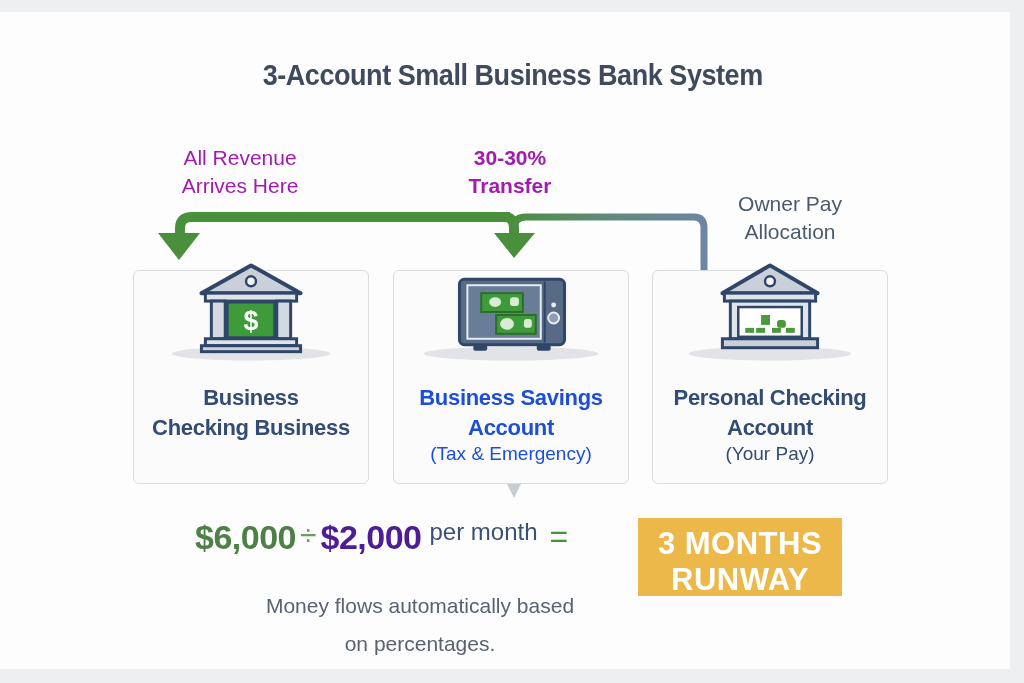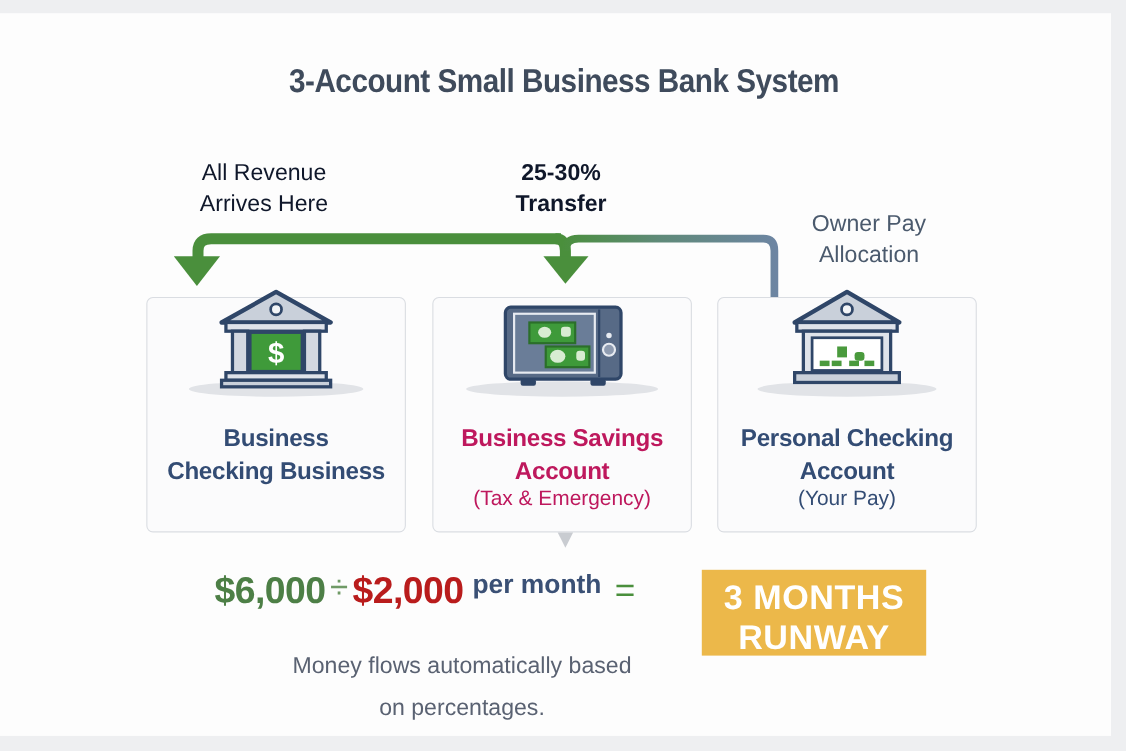--- a/index.html
+++ b/index.html
@@ -11,52 +11,52 @@
     }
     .title {
       position: absolute; left: 0; width: 1024px; top: 58px; text-align: center;
       font-size: 30px; font-weight: bold; color: #3f4b5c; letter-spacing: -0.5px;
       font-family: "Liberation Sans Narrow", "Liberation Sans", sans-serif;
       transform: scaleX(0.9); transform-origin: 519px 0;
     }
     .flow-label {
       position: absolute; text-align: center; font-size: 21px; line-height: 28px;
     }
-    .green { color: #0f172a; text-align: center; }
+    .green { color: #a21caf; text-align: center; }
     .slate { color: #4b5a6d; }
     .arrows { position: absolute; left: 0; top: 0; width: 1024px; height: 683px; pointer-events: none; }
     .card {
       position: absolute; top: 270px; height: 214px; background: #fbfbfc;
       border: 1.5px solid #dadde2; border-radius: 6px;
     }
     .card .icon { position: absolute; left: 0; top: -14px; width: 100%; height: 110px; }
     .card .name {
       position: absolute; left: 0; width: 100%; top: 112px; text-align: center;
       font-size: 22px; font-weight: bold; line-height: 30px; letter-spacing: -0.3px;
     }
     .card .sub {
       position: absolute; left: 0; width: 100%; top: 171px; text-align: center;
       font-size: 19px; line-height: 24px;
     }
     .navy { color: #334c74; }
-    .savings-green { color: #be185d; }
+    .savings-green { color: #1d4ed8; }
     .pointer {
       position: absolute; left: 507px; top: 484px; width: 0; height: 0;
       border-left: 7px solid transparent; border-right: 7px solid transparent;
       border-top: 14px solid #c9ccd1;
     }
     .equation {
       position: absolute; top: 518px; left: 195px; height: 40px; display: flex; align-items: flex-start;
       white-space: nowrap;
     }
     .eq-big { font-size: 34px; font-weight: bold; letter-spacing: -0.5px; }
     .eq-amount1 { color: #4d7f46; }
     .eq-div { color: #6f9a66; font-size: 30px; margin: 0 4px; }
-    .eq-amount2 { color: #b91c1c; }
-    .eq-per { font-size: 24px; font-weight: bold; color: #3a5075; margin-left: 8px; }
+    .eq-amount2 { color: #4c1d95; }
+    .eq-per { font-size: 24px; font-weight: normal; color: #3a5075; margin-left: 8px; }
     .eq-eq { font-size: 32px; color: #4a8f3c; margin-left: 12px; }
     .runway {
       position: absolute; left: 638px; top: 518px; width: 204px; height: 78px;
       background: #ecb84a; color: #fff; text-align: center;
       font-size: 31px; font-weight: bold; line-height: 36px; padding-top: 8px;
       letter-spacing: 0.5px;
     }
     .caption {
       position: absolute; left: 210px; width: 420px; top: 587px; text-align: center;
       font-size: 21px; line-height: 38px; color: #5a6272;
@@ -68,21 +68,21 @@
 <div class="canvas"></div>
 
 <div class="title">3-Account Small Business Bank System</div>
 
 <div class="flow-label green" style="left:150px; top:144px; width:180px;">
   <div>All Revenue</div>
   <div>Arrives Here</div>
 </div>
 
 <div class="flow-label green" style="left:430px; top:144px; width:160px; font-weight:bold;">
-  <div>25-30%</div>
+  <div>30-30%</div>
   <div>Transfer</div>
 </div>
 
 <div class="flow-label slate" style="left:700px; top:170px; width:180px;margin-top:20px;">
   <div>Owner Pay</div>
   <div>Allocation</div>
 </div>
 
 <svg class="arrows" viewBox="0 0 1024 683">
   <defs>

